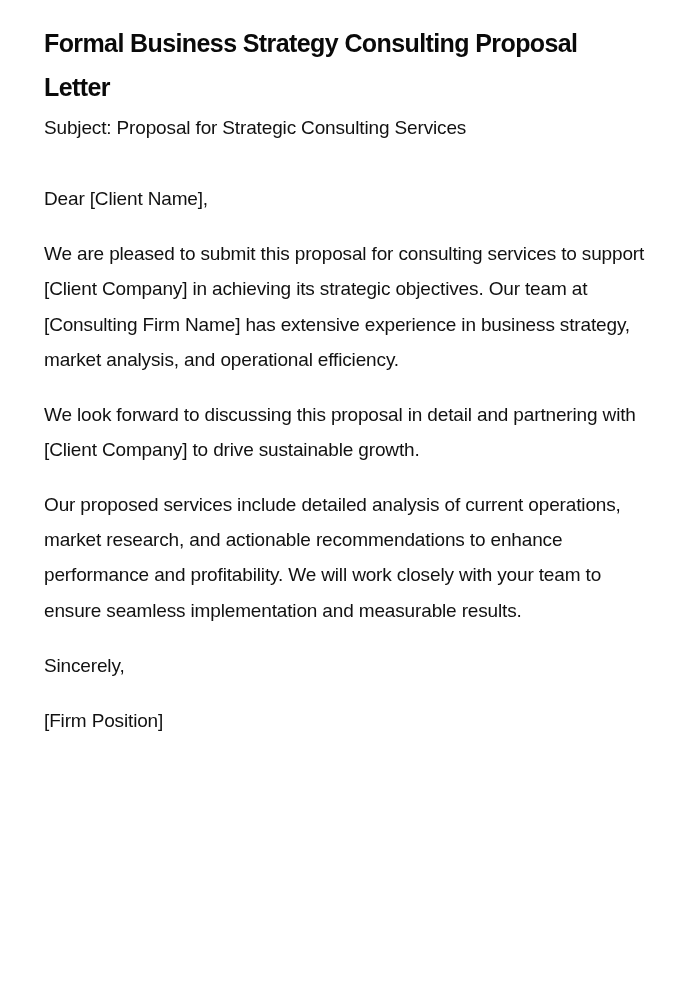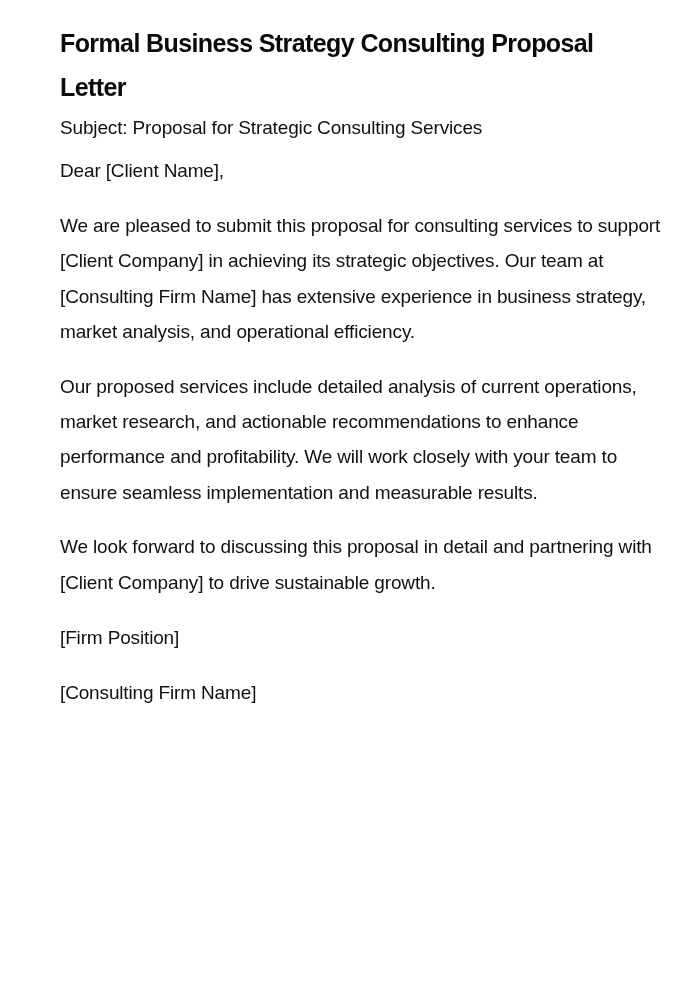--- a/index.html
+++ b/index.html
@@ -8,59 +8,59 @@
       background: #ffffff;
     }
     body {
       width: 700px;
       height: 1006px;
       overflow: hidden;
       font-family: "Liberation Sans", sans-serif;
       color: #111111;
     }
     .page {
-      padding: 21px 40px 0 60px;
+      padding: 21px 40px 0 44px;
       box-sizing: border-box;
       width: 700px;
     }
     .title {
       font-family: "Liberation Sans", sans-serif;
       font-weight: bold;
       font-size: 25px;
       line-height: 44px;
       letter-spacing: -0.6px;
       margin: 0 0 1px 0;
       color: #0a0a0a;
       width: 600px;
     }
     .para {
       font-size: 19px;
       line-height: 35.3px;
       margin: 0 0 19.5px 0;
       letter-spacing: -0.15px;
       width: 610px;
     }
-    .subject { margin-bottom: 8px; }
+    .subject { margin-bottom: 36px; }
     .sig-line { margin-bottom: 19.7px; }
   </style>
 </head>
 <body>
 
 <div class="page">
   <h1 class="title">Formal Business Strategy Consulting Proposal Letter</h1>
 
   <p class="para subject">Subject: Proposal for Strategic Consulting Services</p>
 
   <p class="para">Dear [Client Name],</p>
 
   <p class="para">We are pleased to submit this proposal for consulting services to support [Client Company] in achieving its strategic objectives. Our team at [Consulting Firm Name] has extensive experience in business strategy, market analysis, and operational efficiency.</p>
 
+  <p class="para">We look forward to discussing this proposal in detail and partnering with [Client Company] to drive sustainable growth.</p>
+
   <p class="para">Our proposed services include detailed analysis of current operations, market research, and actionable recommendations to enhance performance and profitability. We will work closely with your team to ensure seamless implementation and measurable results.</p>
 
-  <p class="para">We look forward to discussing this proposal in detail and partnering with [Client Company] to drive sustainable growth.</p>
-
+  <p class="para sig-line">Sincerely,</p>
 
 
   <p class="para sig-line">[Firm Position]</p>
 
-  <p class="para sig-line">[Consulting Firm Name]</p>
 
 </div>
 
 </body></html>

